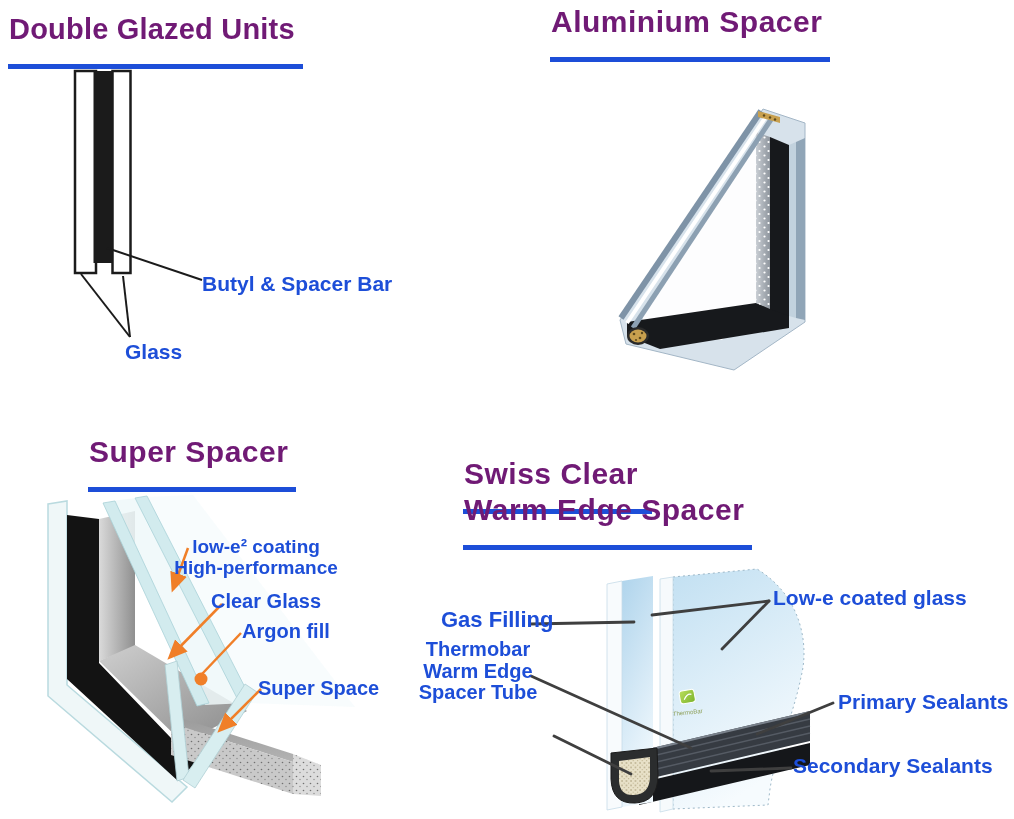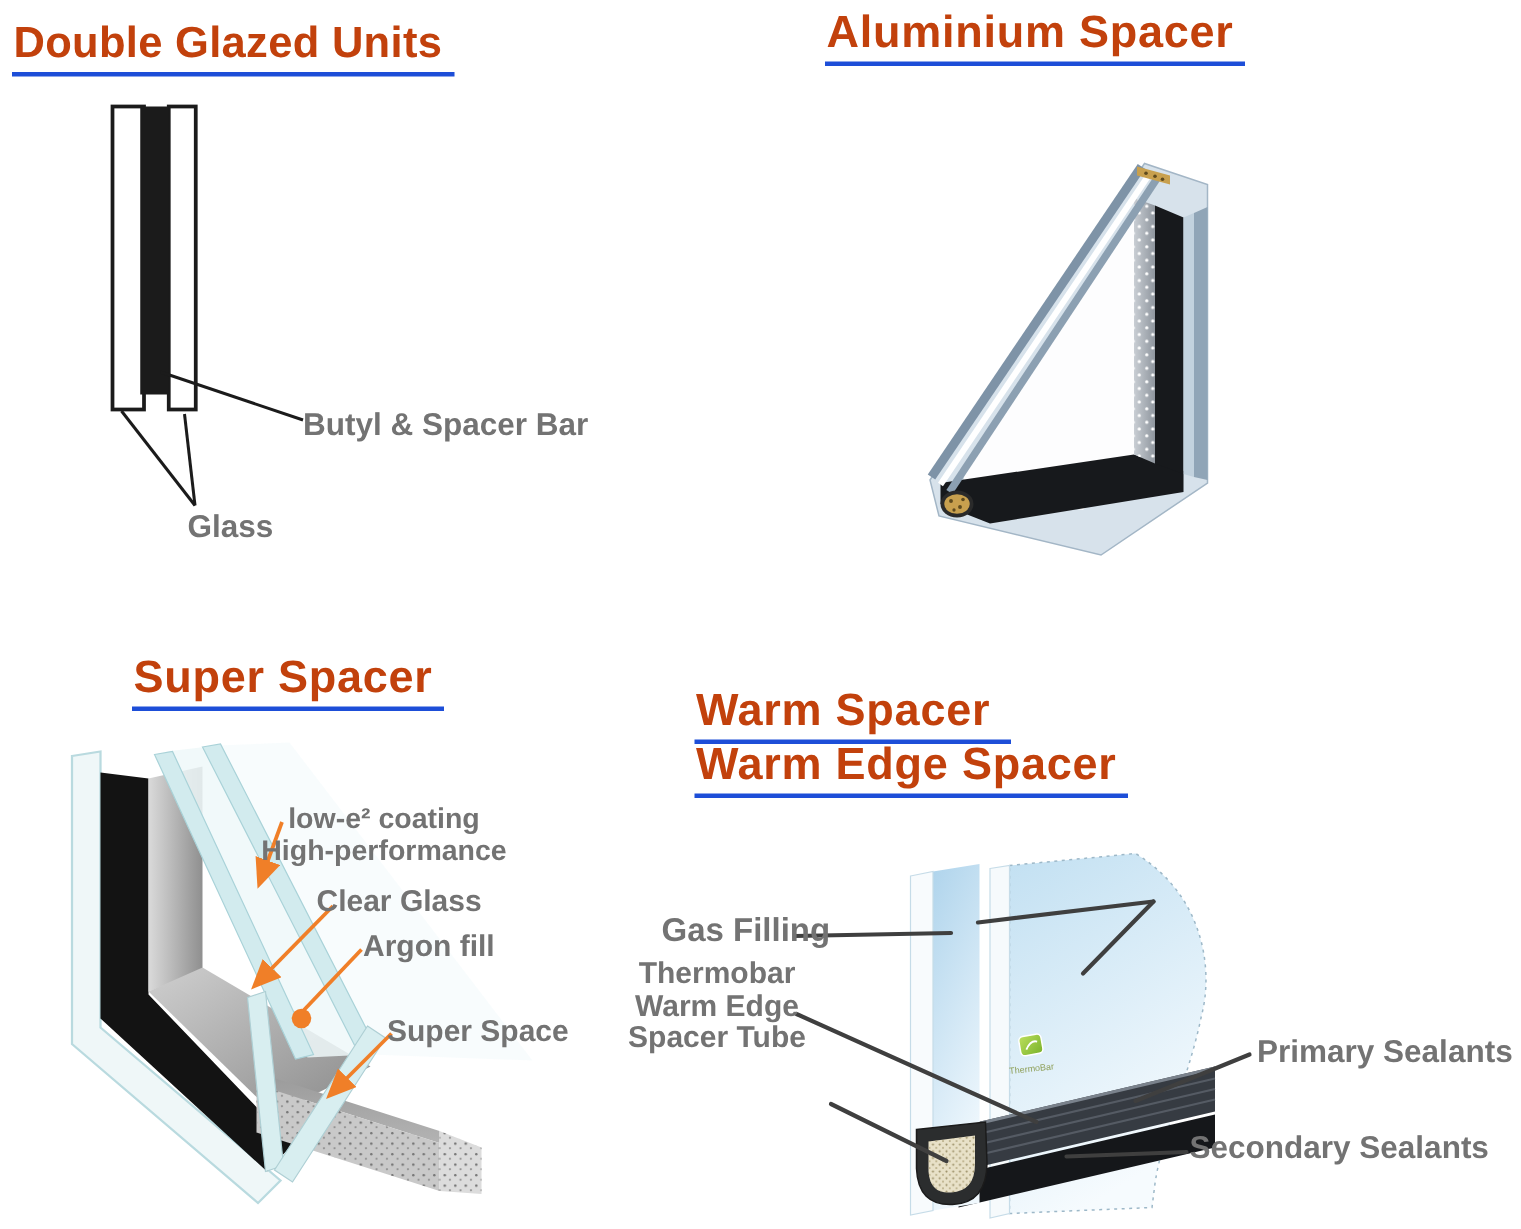--- a/index.html
+++ b/index.html
@@ -1,23 +1,23 @@
 <!DOCTYPE html>
 <html><head>
 <meta charset="utf-8">
 <style>
   html,body{margin:0;padding:0;background:#ffffff;}
   body{font-family:"Liberation Sans","DejaVu Sans",sans-serif;}
   .canvas{position:relative;width:1014px;height:819px;background:#fff;overflow:hidden;}
   .abs{position:absolute;}
   .title-wrap{position:absolute;white-space:nowrap;}
-  .title{display:inline-block;font-weight:bold;font-size:30px;color:#c2410c;
-         border-bottom:3px solid #1d4ed8;line-height:1.06;padding:0 8px 3px 1px;letter-spacing:.5px;}
+  .title{display:inline-block;font-weight:bold;font-size:30px;color:#701a75;
+         border-bottom:5px solid #1d4ed8;line-height:1.06;padding:0 8px 19px 1px;letter-spacing:.5px;}
   .title.sm{font-size:29px;letter-spacing:.2px;}
-  .lab{position:absolute;color:#737373;white-space:nowrap;font-weight:bold;}
+  .lab{position:absolute;color:#1d4ed8;white-space:nowrap;font-weight:bold;}
   .lab.f21{font-size:21px;font-weight:600;}
   .lab.f20{font-size:20px;}
   .lab.f19{font-size:19px;}
   .lab.f22{font-size:22px;}
   .lab.center{text-align:center;white-space:normal;}
   svg{position:absolute;display:block;overflow:visible;}
 </style>
 </head>
 <body>
 
@@ -142,21 +142,21 @@
 
   <div class="lab f19 center" style="left:158px;top:536px;width:196px;line-height:21px;">
     <div>low-e² coating</div>
     <div>High-performance</div>
   </div>
   <div class="lab f20" style="left:211px;top:590px;">Clear Glass</div>
   <div class="lab f20" style="left:242px;top:620px;">Argon fill</div>
   <div class="lab f20" style="left:258px;top:677px;">Super Space</div>
 
   <div class="title-wrap" style="left:463px;top:458px;">
-    <span class="title" style="padding-right:14px;">Warm Spacer</span>
+    <span class="title" style="padding-right:14px;">Swiss Clear</span>
   </div>
   <div class="title-wrap" style="left:463px;top:494px;">
     <span class="title">Warm Edge Spacer</span>
   </div>
 
   <svg class="abs" style="left:405px;top:555px;" width="605" height="264" viewBox="0 0 605 264">
     <defs>
       <linearGradient id="gGlassL" x1="0" y1="0" x2="0.3" y2="1">
         <stop offset="0" stop-color="#AFD4EC"></stop>
           <stop offset="1" stop-color="#F0F8FD"></stop>
@@ -207,16 +207,17 @@
     <line x1="428" y1="148" x2="352" y2="179" stroke="#3F3F3F" stroke-width="2.8" stroke-linecap="round"></line>
     <line x1="386" y1="213" x2="306" y2="216" stroke="#3F3F3F" stroke-width="2.8" stroke-linecap="round"></line>
   </svg>
 
   <div class="lab f22" style="left:441px;top:607px;">Gas Filling</div>
   <div class="lab f20 center" style="left:417px;top:639px;width:122px;line-height:21.5px;">
     <div>Thermobar</div>
     <div>Warm Edge</div>
     <div>Spacer Tube</div>
   </div>
+  <div class="lab f20" style="left:773px;top:586px;font-size:21px;">Low-e coated glass</div>
   <div class="lab f20" style="left:793px;top:754px;font-size:21px;">Secondary Sealants</div>
   <div class="lab f20" style="left:838px;top:690px;font-size:21px;">Primary Sealants</div>
 
 </div>
 
 </body></html>

